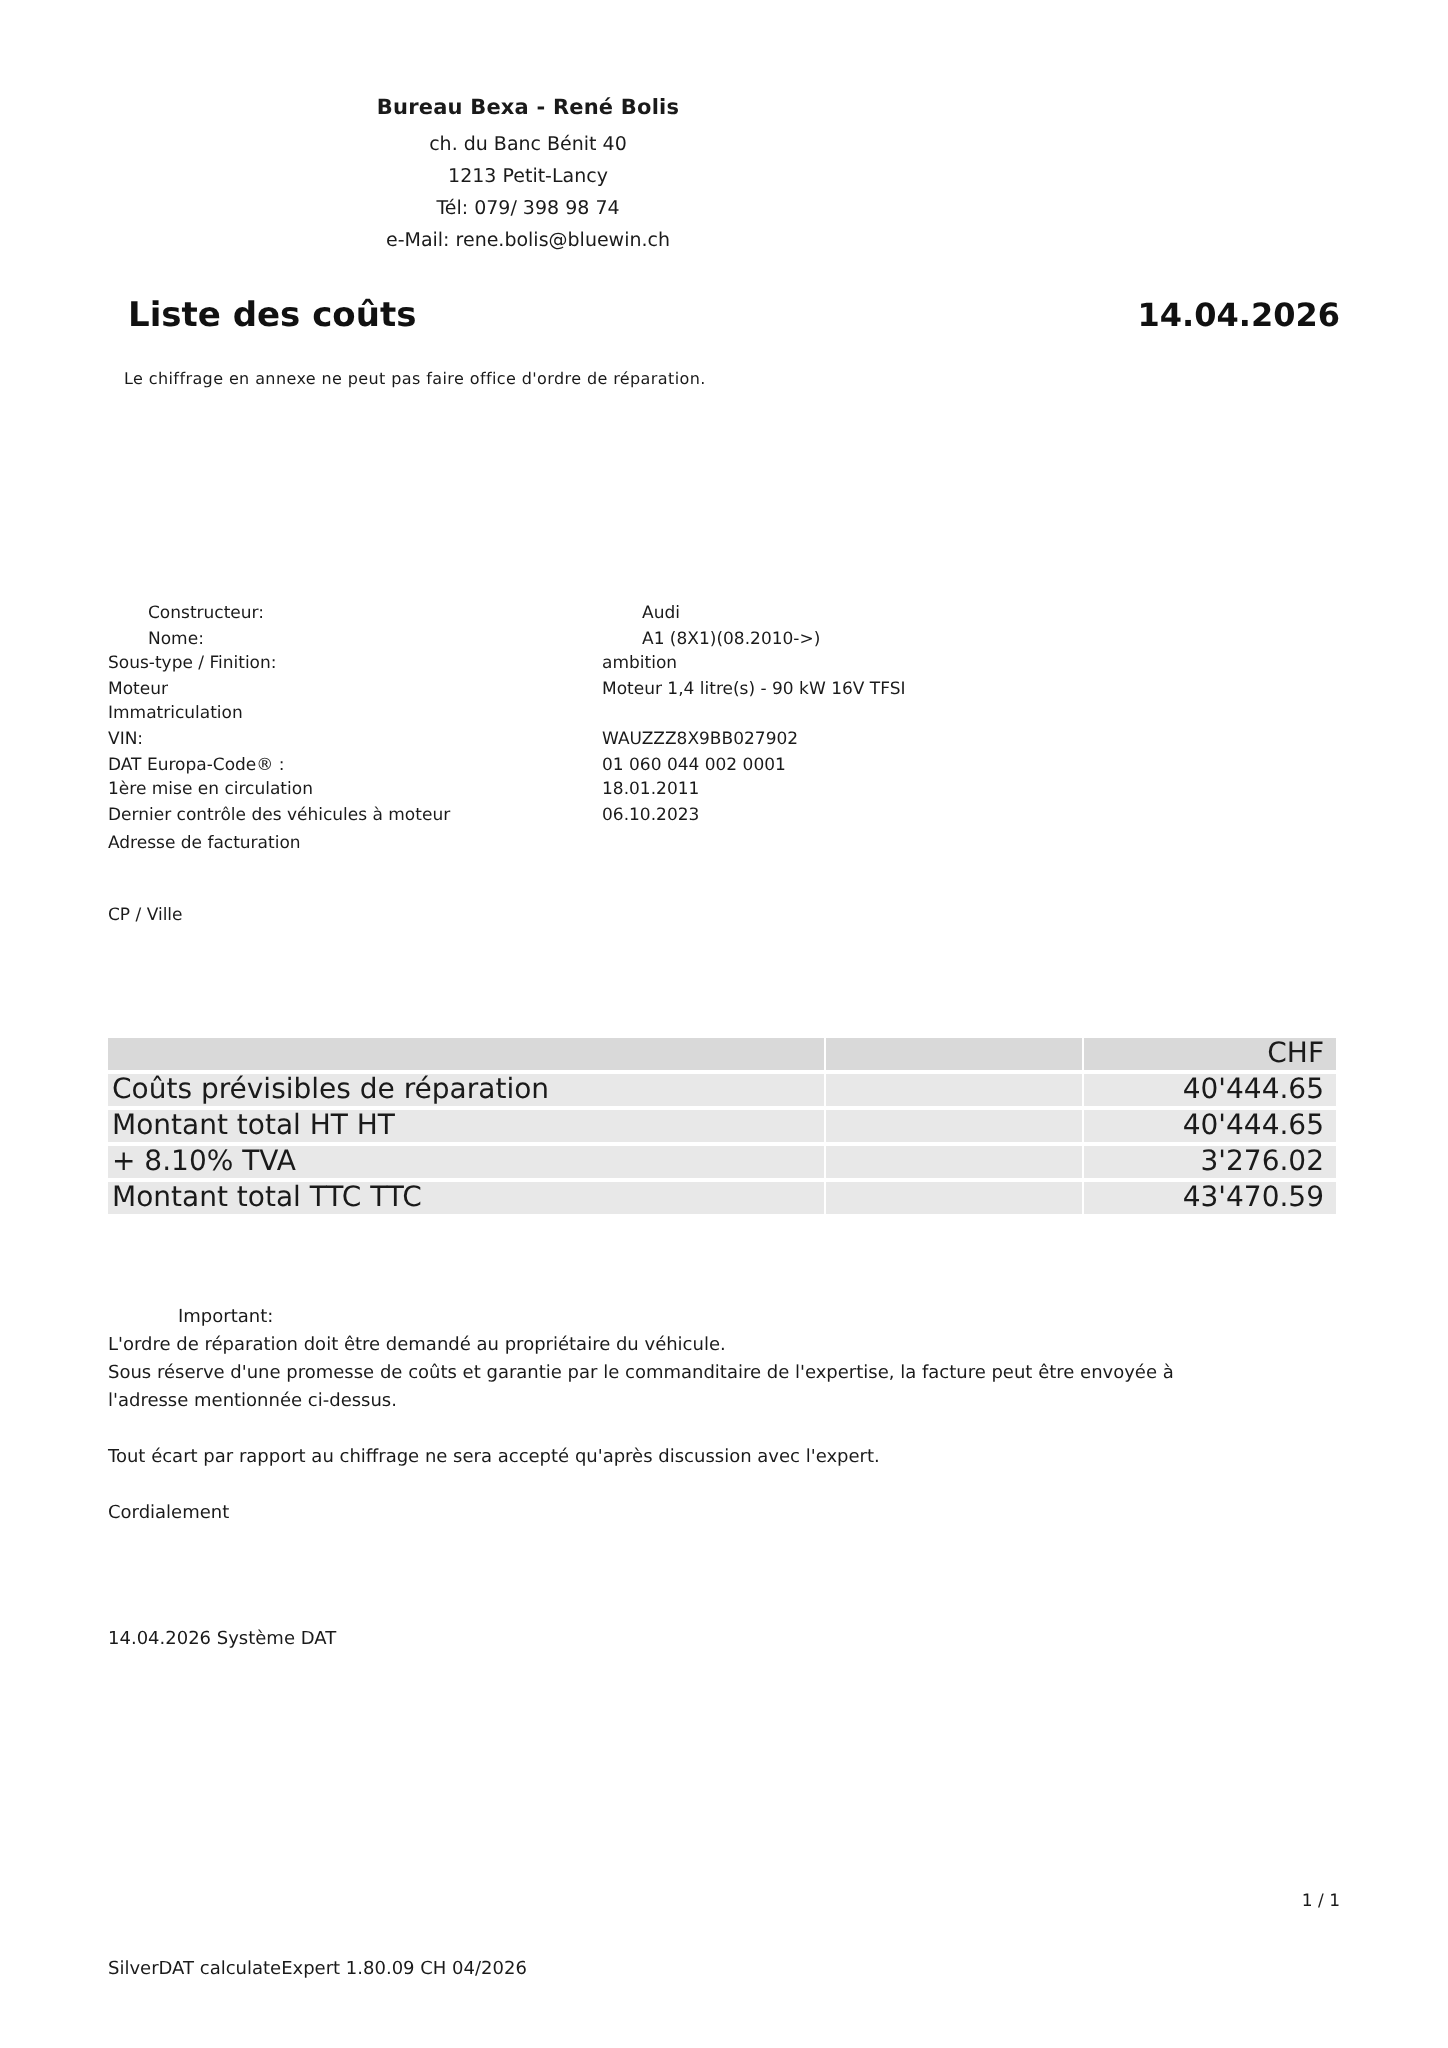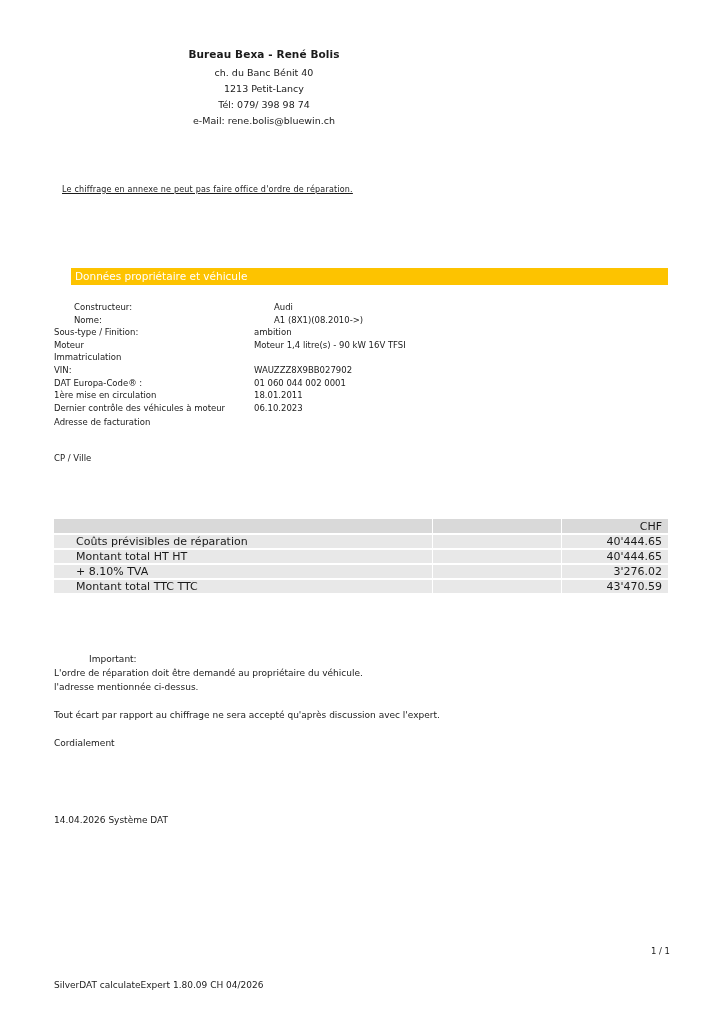--- a/index.html
+++ b/index.html
@@ -69,21 +69,20 @@
     color: #111;
   }
 
   .subnote {
     position: absolute;
     left: 62px;
     top: 185px;
     font-size: 8px;
     color: #1a1a1a;
     letter-spacing: 0.2px;
-    text-decoration: underline;
   }
 
   
   .sectionbar {
     position: absolute;
     left: 71px;
     top: 268px;
     width: 597px;
     height: 17px;
     background: #fdc300;
@@ -103,20 +102,21 @@
     left: 54px;
     top: 301px;
     width: 616px;
     font-size: 8.5px;
     color: #1a1a1a;
   }
   .veh .row {
     display: flex;
     line-height: 12.6px;
     height: 12.6px;
+    gap: 47px;
   }
   .veh .k {
     width: 200px;
     padding-left: 0px;
   }
   .veh .k.indent {
     padding-left: 20px;
   }
   .veh .v {
     flex: 1;
@@ -137,31 +137,31 @@
     color: #1a1a1a;
   }
 
   
   .costs {
     position: absolute;
     left: 54px;
     top: 519px;
     width: 614px;
     border-collapse: collapse;
-    font-size: 11px;
+    font-size: 14px;
     color: #1a1a1a;
   }
   .costs td {
     padding: 0;
     height: 13px;
     vertical-align: middle;
   }
   .costs .lbl {
     width: 356px;
-    padding-left: 22px;
+    padding-left: 2px;
     border-right: 1px solid #ffffff;
   }
   .costs .mid {
     width: 128px;
     border-right: 1px solid #ffffff;
   }
   .costs .amt {
     text-align: right;
     padding-right: 6px;
   }
@@ -222,25 +222,26 @@
   <div class="sheet">
 
     <div class="hdr">
       <div class="company">Bureau Bexa - René Bolis</div>
       <div class="line">ch. du Banc Bénit 40</div>
       <div class="line">1213 Petit-Lancy</div>
       <div class="line">Tél: 079/ 398 98 74</div>
       <div class="line">e-Mail: rene.bolis@bluewin.ch</div>
     </div>
 
+    <div class="title-row">
+      <div class="title">Liste des coûts</div>
+      <div class="date">14.04.2026</div>
+    </div>
     <div class="subnote">Le chiffrage en annexe ne peut pas faire office d'ordre de réparation.</div>
 
-    <div class="sectionbar">
-      <div class="sectiontitle">Données propriétaire et véhicule</div>
-    </div>
 
     <div class="veh">
       <div class="row">
         <div class="k indent">Constructeur:</div>
         <div class="v">Audi</div>
       </div>
       <div class="row">
         <div class="k indent">Nome:</div>
         <div class="v">A1 (8X1)(08.2010-&gt;)</div>
       </div>
@@ -315,20 +316,21 @@
           <td class="lbl">Montant total TTC TTC</td>
           <td class="mid"></td>
           <td class="amt">43'470.59</td>
         </tr>
       </tbody>
     </table>
 
     <div class="notes">
       <div class="blk tight">Important:</div>
       <div>L'ordre de réparation doit être demandé au propriétaire du véhicule.</div>
+      <div>Sous réserve d'une promesse de coûts et garantie par le commanditaire de l'expertise, la facture peut être envoyée à</div>
       <div class="blk">l'adresse mentionnée ci-dessus.</div>
       <div class="blk">Tout écart par rapport au chiffrage ne sera accepté qu'après discussion avec l'expert.</div>
       <div>Cordialement</div>
     </div>
 
     <div class="sysline">14.04.2026 Système DAT</div>
 
     <div class="pagenum">1 / 1</div>
     <div class="footer">SilverDAT calculateExpert 1.80.09  CH 04/2026</div>
 

